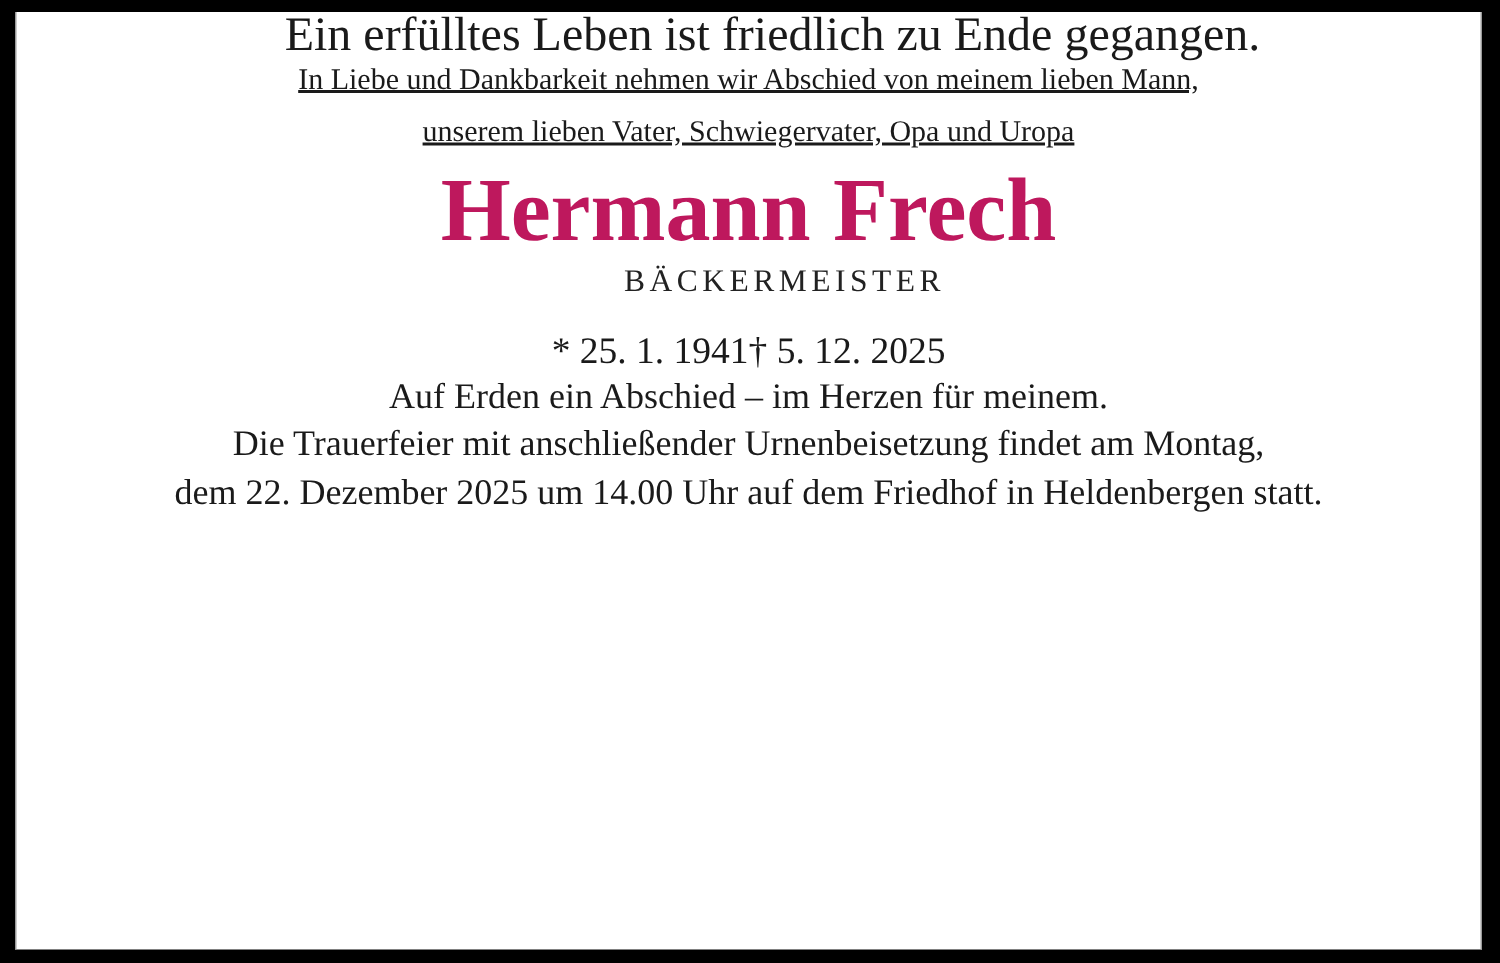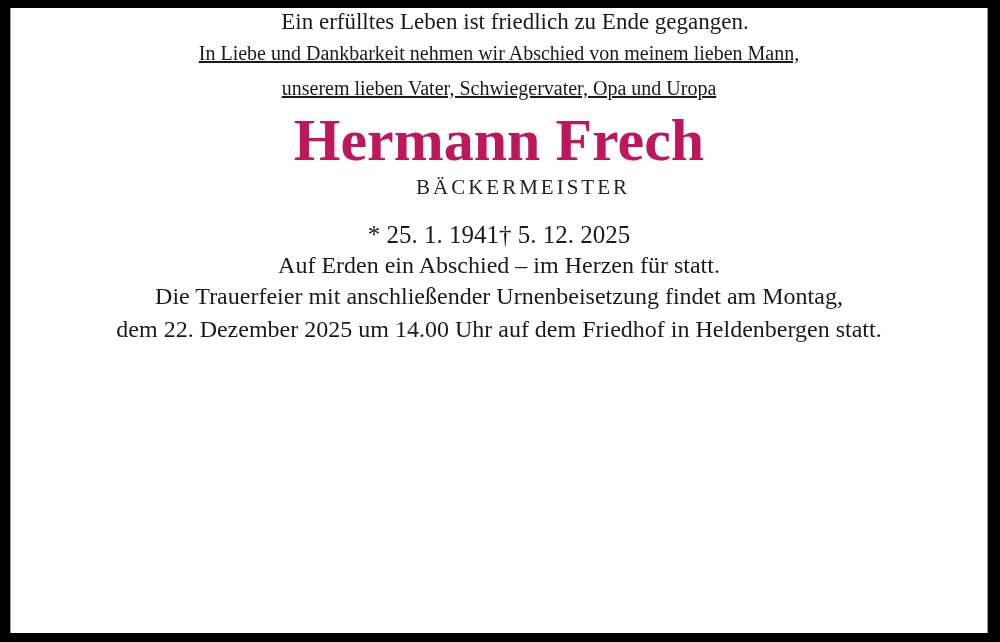--- a/index.html
+++ b/index.html
@@ -21,21 +21,21 @@
     border-left: 1px solid var(--edge-color, #9a9a9a);
     border-right: 1px solid var(--edge-color, #9a9a9a);
     text-align: center;
     font-family: "Liberation Serif", "DejaVu Serif", serif;
     color: var(--text-color, #1a1a1a);
   }
   .paper p { margin: 0; }
 
   .opening {
     margin-top: 48px;
-    font-size: 23px;
+    font-size: 32px;
     line-height: 28px;
     padding-left: 32px;
   }
   .intro {
     margin-top: 26px;
     font-size: 20px;
     line-height: 35px;
     text-decoration: underline;
   }
   .deceased-name {
@@ -91,21 +91,21 @@
 
   <p class="deceased-name">Hermann Frech</p>
 
   <p class="profession">BÄCKERMEISTER</p>
 
   <div class="dates">
     <span>* 25. 1. 1941</span>
     <span>† 5. 12. 2025</span>
   </div>
 
-  <p class="motto">Auf Erden ein Abschied – im Herzen für statt.</p>
+  <p class="motto">Auf Erden ein Abschied – im Herzen für meinem.</p>
 
 
   <p class="funeral">
     <span>Die Trauerfeier mit anschließender Urnenbeisetzung findet am Montag,</span><br>
     <span>dem 22. Dezember 2025 um 14.00 Uhr auf dem Friedhof in Heldenbergen statt.</span>
   </p>
 
 </div>
 
 </body></html>

